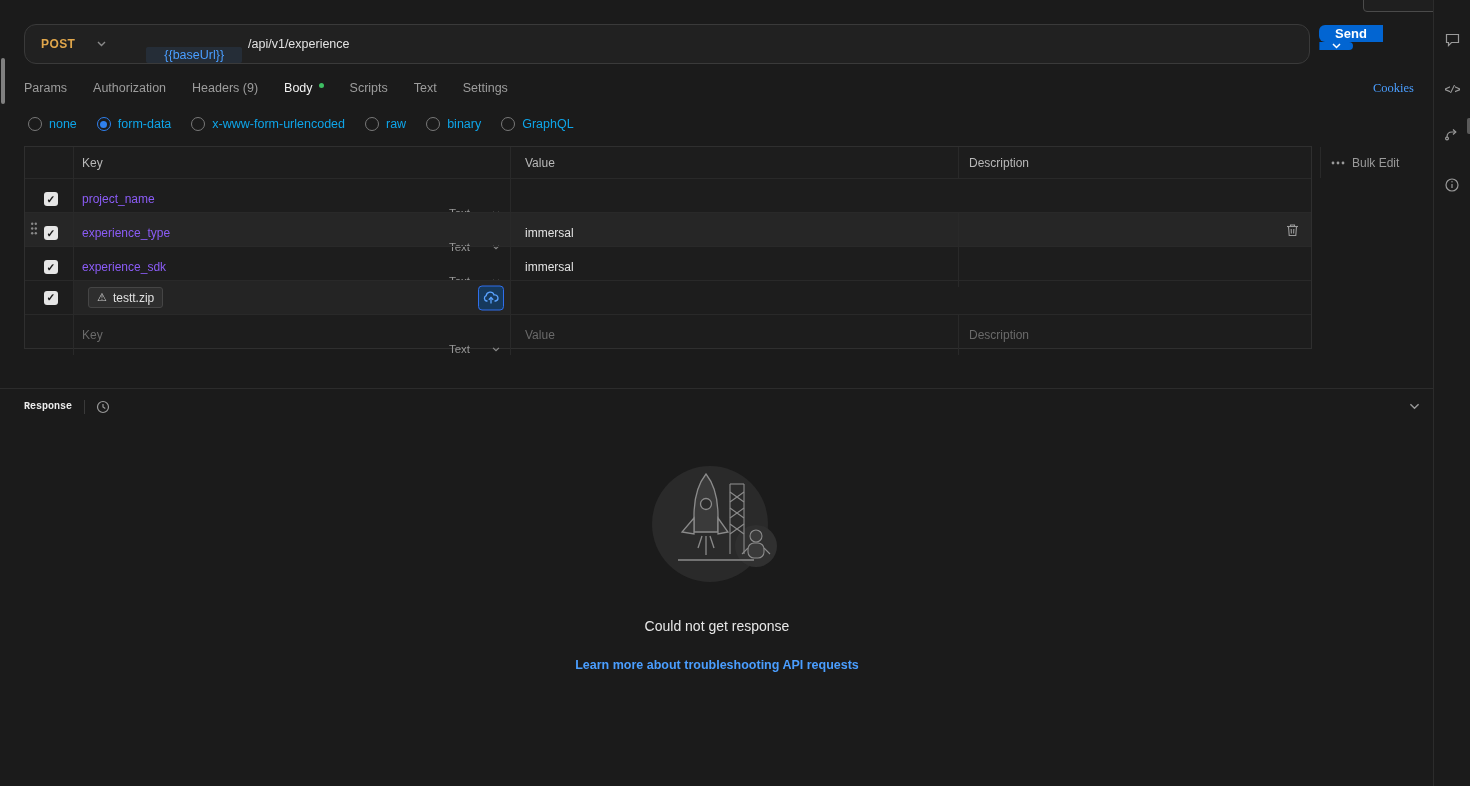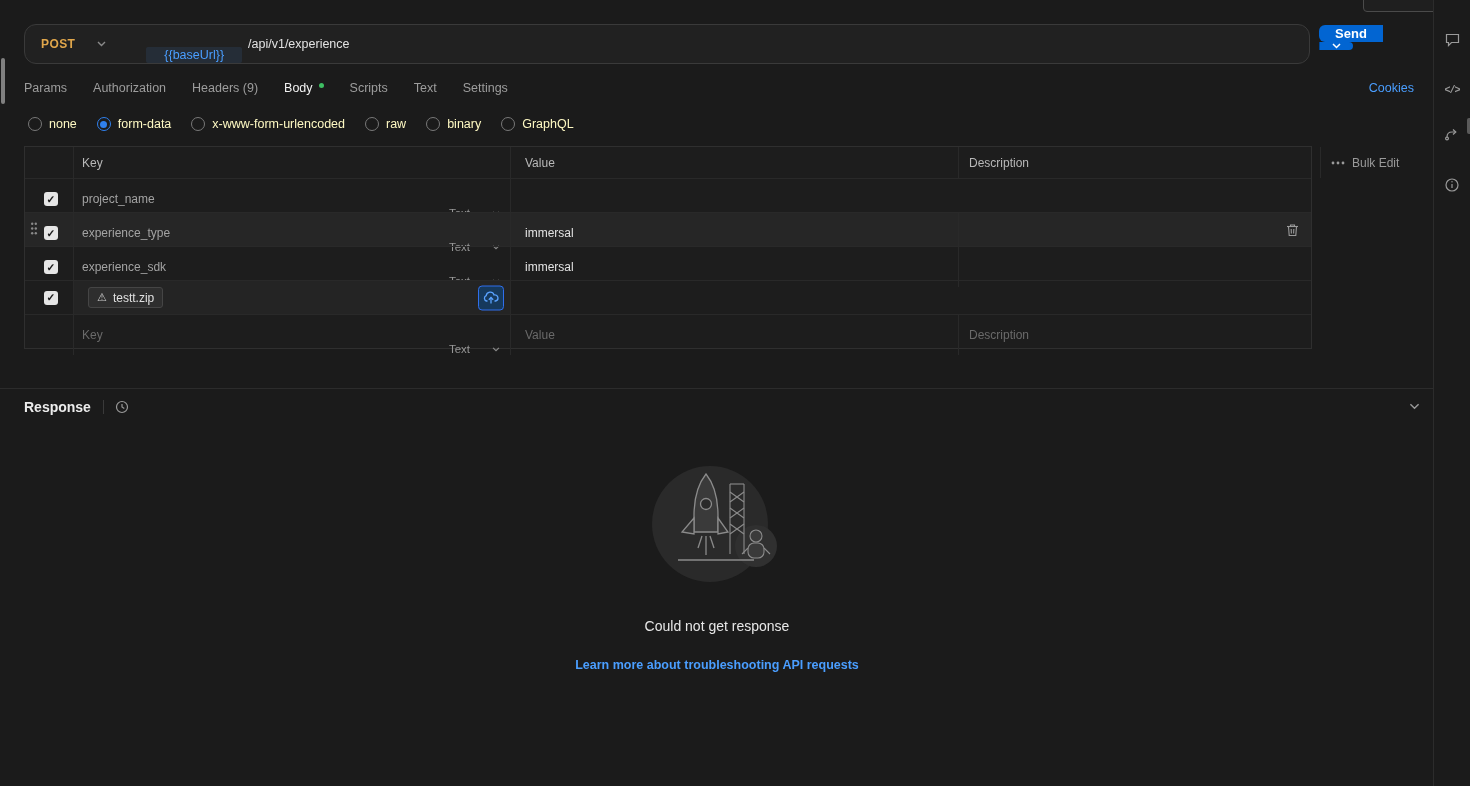--- a/index.html
+++ b/index.html
@@ -30,59 +30,59 @@
   .url-path{color:#e2e2e2;margin-left:6px;}
   .send-group{position:absolute;left:1319px;top:25px;height:38px;display:flex;flex-direction:column;}
   .send-main{width:64px;background:var(--send-bg,#0265D2);color:#fff;border:none;border-radius:6px 0 0 6px;font-weight:700;font-size:13px;cursor:pointer;font-family:inherit;}
   .send-caret{width:34px;background:var(--send-bg,#0265D2);border:none;border-left:1px solid rgba(0,0,0,.28);border-radius:0 6px 6px 0;display:flex;align-items:center;justify-content:center;cursor:pointer;}
 
   
   .tabs{position:absolute;left:24px;top:76px;height:24px;display:flex;gap:26px;align-items:center;color:#9d9d9d;font-size:12.5px;}
   .tab{cursor:pointer;white-space:nowrap;display:flex;align-items:center;text-align:center;}
   .tab.active{color:#f2f2f2;}
   .dot{width:5px;height:5px;border-radius:50%;background:var(--green-dot,#3EBE62);margin-left:6px;margin-top:-6px;}
-  .cookies{position:absolute;right:20px;top:81px;color:var(--link-blue,#4A9EFF);font-size:12.5px;cursor:pointer;}
+  .cookies{position:absolute;right:20px;top:81px;color:var(--link-blue,#4A9EFF);font-size:12.5px;cursor:pointer;font-family:Liberation Serif, serif;}
 
   
   .radios{position:absolute;left:28px;top:114px;height:20px;display:flex;gap:20px;align-items:center;}
-  .radio-item{display:flex;align-items:center;gap:7px;cursor:pointer;color:#fef9c3;font-size:12.5px;justify-content:center;}
+  .radio-item{display:flex;align-items:center;gap:7px;cursor:pointer;color:#0ea5e9;font-size:12.5px;justify-content:center;}
   .radio{width:14px;height:14px;border-radius:50%;border:1.5px solid #787878;box-sizing:border-box;position:relative;flex:none;}
   .radio.sel{border-color:var(--radio-blue,#2F80ED);}
   .radio.sel::after{content:"";position:absolute;inset:2.5px;border-radius:50%;background:var(--radio-blue,#2F80ED);}
 
   
   .kv-table{position:absolute;left:24px;top:146px;width:1288px;border:1px solid #2f2f2f;box-sizing:border-box;font-size:12px;background:#1d1d1d;}
   .t-head{display:grid;grid-template-columns:49px 437px 448px 362px 96px;height:31px;color:#b8b8b8;}
   .t-row{display:grid;grid-template-columns:49px 437px 448px 458px;height:33px;border-top:1px solid #292929;position:relative;}
   .cell{display:flex;align-items:center;border-right:1px solid #292929;padding:0 8px;box-sizing:border-box;position:relative;min-width:0;}
   .cell.last{border-right:none;}
   .h-key{padding-left:8px;}
   .h-val{padding-left:14px;}
   .h-desc{padding-left:10px;}
   .h-bulk{border-right:none;color:#9a9a9a;gap:7px;padding-left:10px;cursor:pointer;}
   .c-check{justify-content:center;padding-left:12px;}
   .c-key{justify-content:space-between;padding-left:8px;padding-right:10px;}
   .c-val{padding-left:14px;color:#e2e2e2;}
   .c-desc{border-right:none;cursor:text;}
-  .key-text{color:#a3a3a3;cursor:text;overflow:hidden;text-overflow:ellipsis;white-space:nowrap;}
+  .key-text{color:#8b5cf6;cursor:text;overflow:hidden;text-overflow:ellipsis;white-space:nowrap;}
   .type-dd{display:flex;align-items:center;gap:22px;color:#979797;font-size:11.5px;cursor:pointer;flex:none;margin-top:28px;}
   .checkbox{width:14px;height:14px;border-radius:3px;background:#e6e6e6;display:flex;align-items:center;justify-content:center;cursor:pointer;flex:none;}
   .tick{color:#1c1c1c;font-size:10.5px;font-weight:700;line-height:1;}
   .t-row.hovered{background:#262626;}
   .drag-handle{position:absolute;left:5px;top:50%;transform:translateY(-50%);cursor:grab;}
   .trash-btn{position:absolute;right:12px;top:50%;transform:translateY(-50%);cursor:pointer;display:flex;}
   .file-row .c-val{background:#242424;}
   .chip{display:inline-flex;align-items:center;gap:6px;background:#2e2e2e;border:1px solid #454545;border-radius:3px;padding:0 8px;height:21px;box-sizing:border-box;color:#e0e0e0;cursor:pointer;}
   .warn{color:#c9c9c9;font-size:11px;line-height:1;}
   .upload-btn{position:absolute;right:6px;top:50%;transform:translateY(-50%);width:26px;height:25px;border-radius:4px;background:var(--file-btn-bg,#16395C);border:1px solid var(--file-btn-border,#2F6FED);display:flex;align-items:center;justify-content:center;cursor:pointer;box-sizing:border-box;}
   .placeholder{color:#6a6a6a;}
 
   
   .resp-head{position:absolute;top:388px;left:0;right:0;height:36px;border-top:1px solid #2c2c2c;display:flex;align-items:center;padding:0 14px 0 24px;box-sizing:border-box;}
-  .resp-title{font-weight:700;font-size:14px;color:#ececec;}
+  .resp-title{font-weight:700;font-size:10px;color:#ececec;font-family:Liberation Mono, monospace;}
   .pipe{width:1px;height:14px;background:#3a3a3a;margin:0 10px 0 12px;}
   .hist-btn{display:flex;cursor:pointer;}
   .resp-chevron{margin-left:auto;cursor:pointer;display:flex;}
 
   .empty{position:absolute;top:462px;left:0;right:0;display:flex;flex-direction:column;align-items:center;}
   .empty-title{margin-top:26px;font-size:14px;color:#e8e8e8;}
   .err-pill{margin-top:22px;display:flex;align-items:center;gap:16px;background:var(--error-bg,#4E2A1D);border-radius:16px;padding:0 16px;height:28px;font-size:12.5px;}
   .err-text{color:#f2e9e4;}
   .view-console{color:var(--error-orange,#F26B3C);font-weight:700;cursor:pointer;}
   .whats{display:flex;align-items:center;gap:6px;color:var(--error-muted,#C99F8C);cursor:pointer;}

